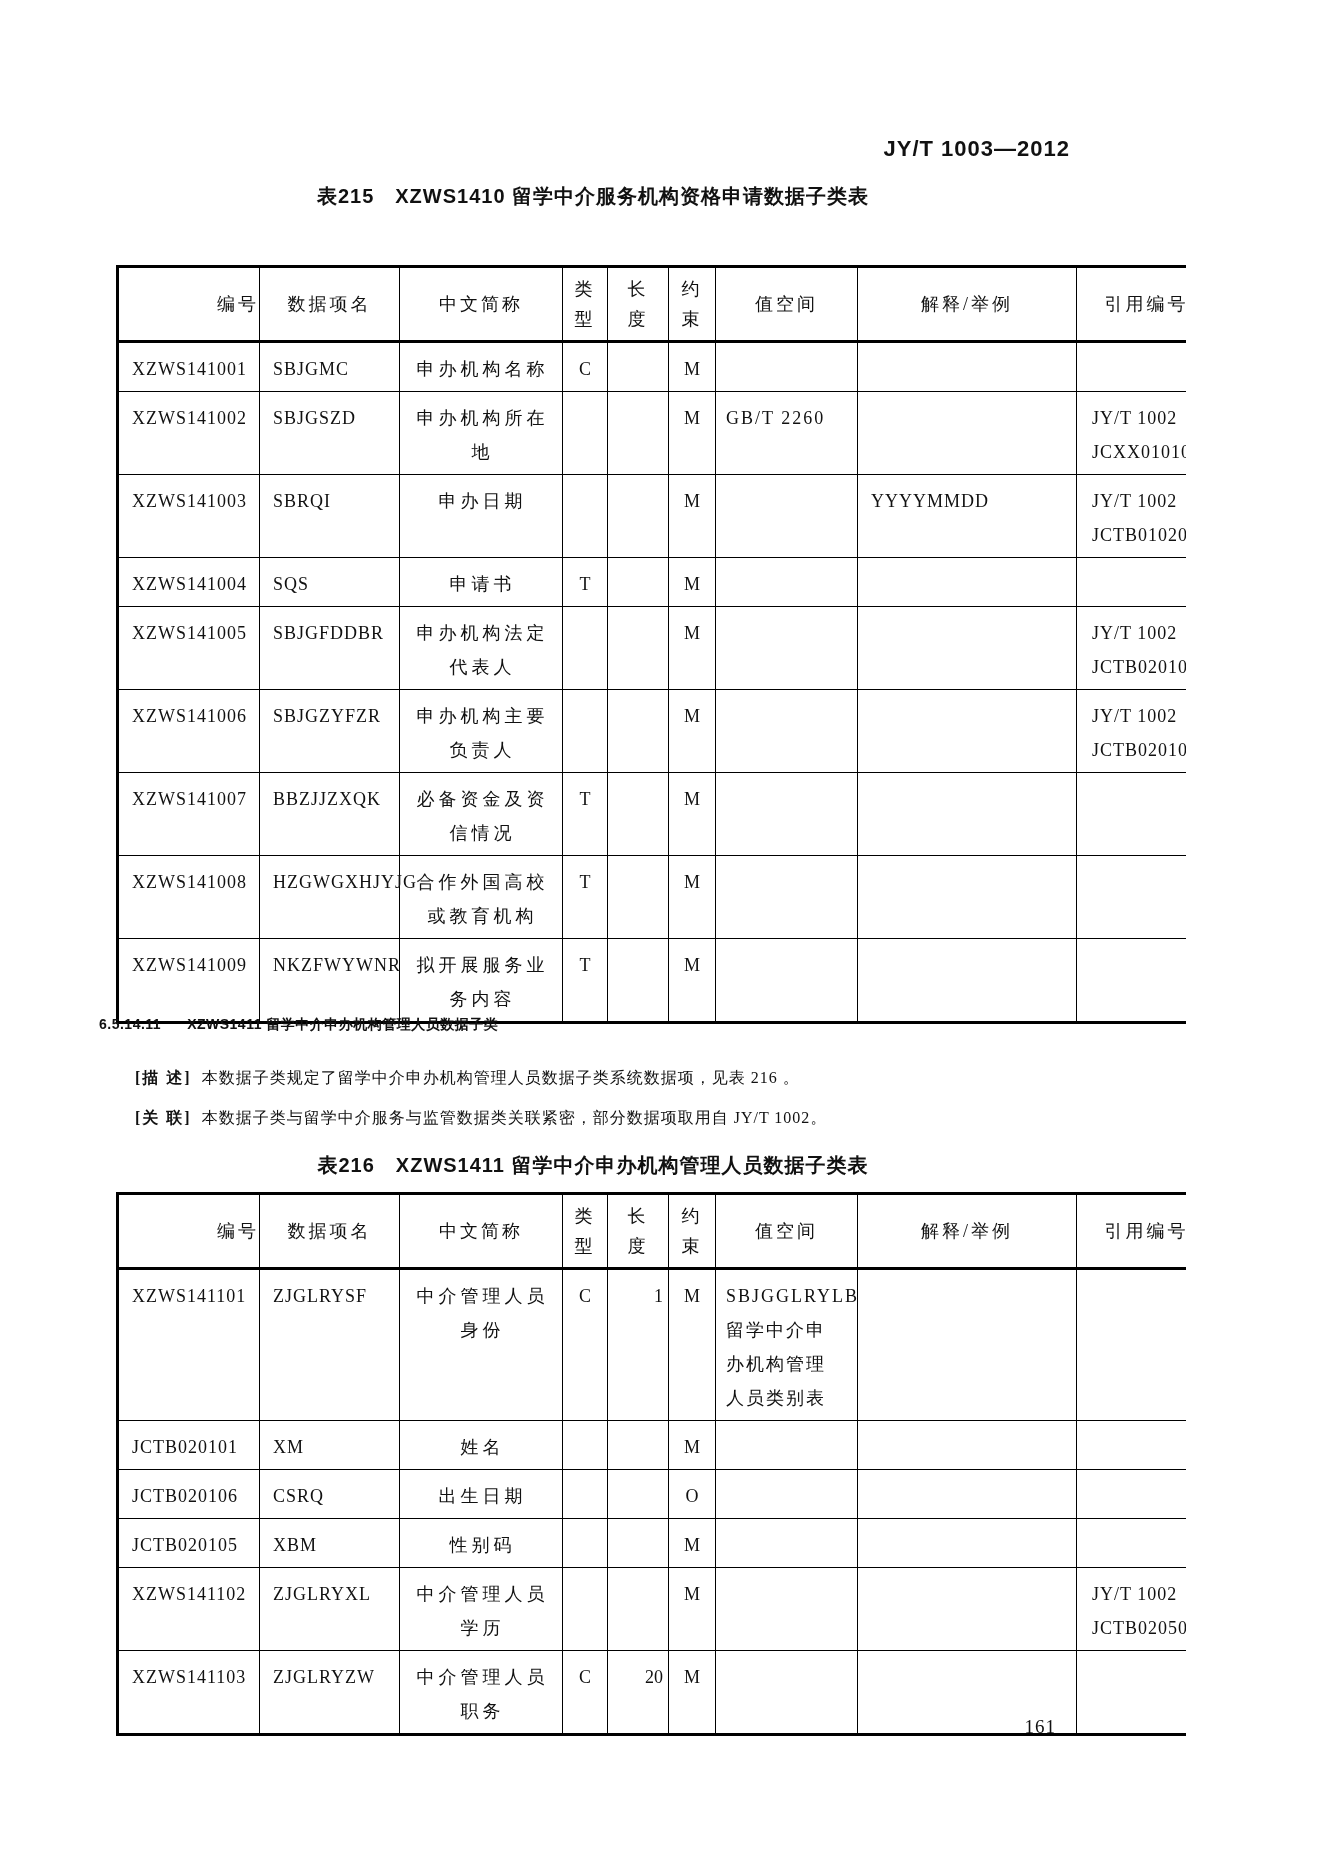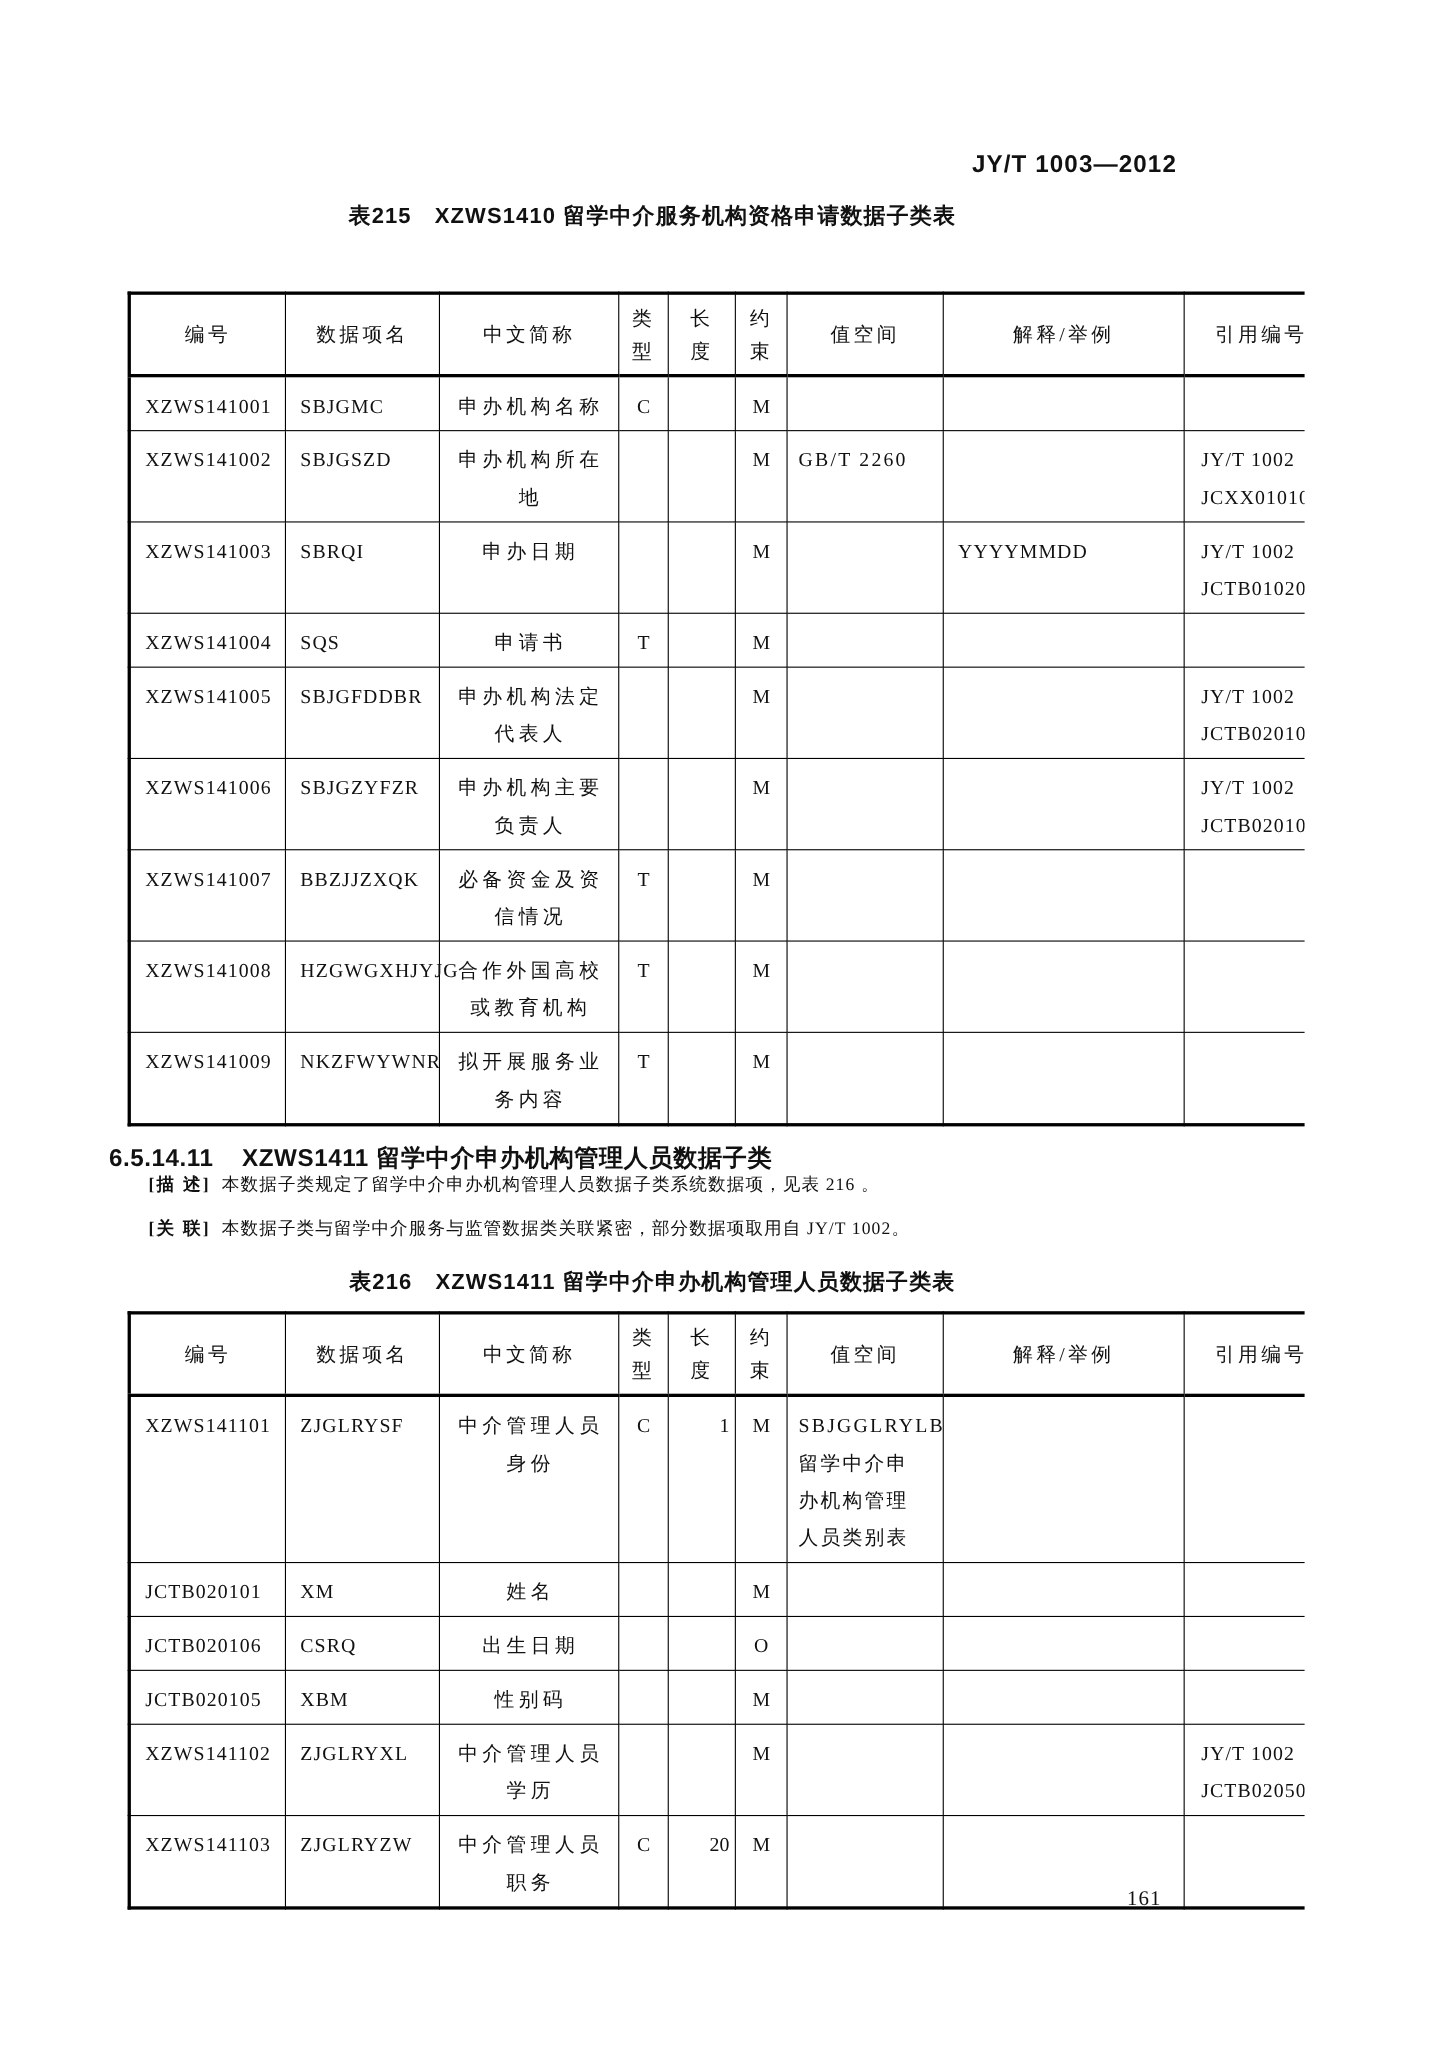--- a/index.html
+++ b/index.html
@@ -63,21 +63,21 @@
     letter-spacing: 3px;
     padding: 0;
   }
   table.data td {
     vertical-align: top;
     text-align: left;
     padding: 9px 10px 5px 13px;
     line-height: 34px;
   }
   
-  table.data th:nth-child(1) { width: 140px; }
+  table.data th:nth-child(1) { width: 140px; text-align: right; }
   table.data th:nth-child(2) { width: 139px; }
   table.data th:nth-child(3) { width: 162px; }
   table.data th:nth-child(4) { width: 44px; }
   table.data th:nth-child(5) { width: 60px; }
   table.data th:nth-child(6) { width: 46px; }
   table.data th:nth-child(7) { width: 141px; }
   table.data th:nth-child(8) { width: 218px; }
   table.data th:nth-child(9) { width: 139px; border-radius: 26px; }
   
   table.data td:nth-child(1), table.data td:nth-child(2) { letter-spacing: 1px; }
@@ -88,23 +88,22 @@
   table.data td:nth-child(7) { letter-spacing: 2px; padding-left: 10px; }
   table.data td:nth-child(8) { letter-spacing: 1px; }
   table.data td:nth-child(9) { letter-spacing: 1px; padding-left: 15px; }
 
   .section-heading {
     position: absolute;
     top: 1016px;
     left: 99px;
     font-family: "Liberation Sans", sans-serif;
     font-weight: bold;
-    font-size: 22px;
+    font-size: 14px;
     letter-spacing: 0.5px;
-    margin-top: 22px;
   }
   .section-heading .num { margin-right: 26px; }
 
   .paragraphs {
     position: absolute;
     top: 1058px;
     left: 135px;
     width: 1060px;
     font-size: 16px;
   }

